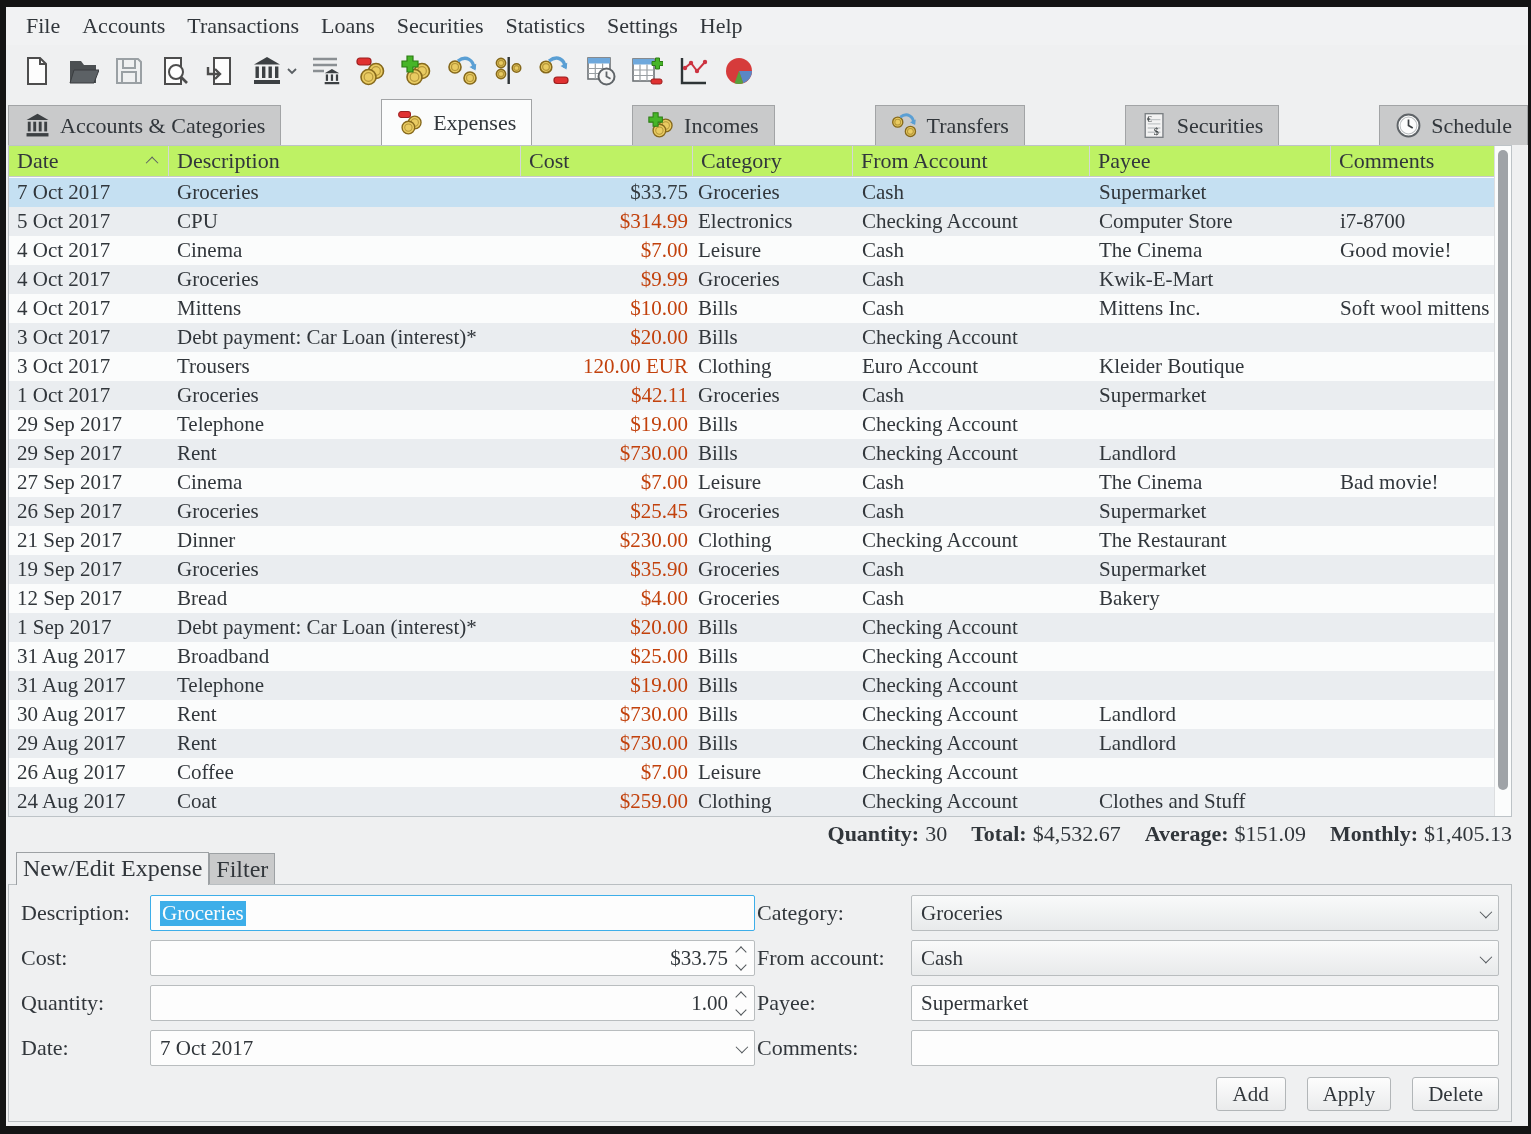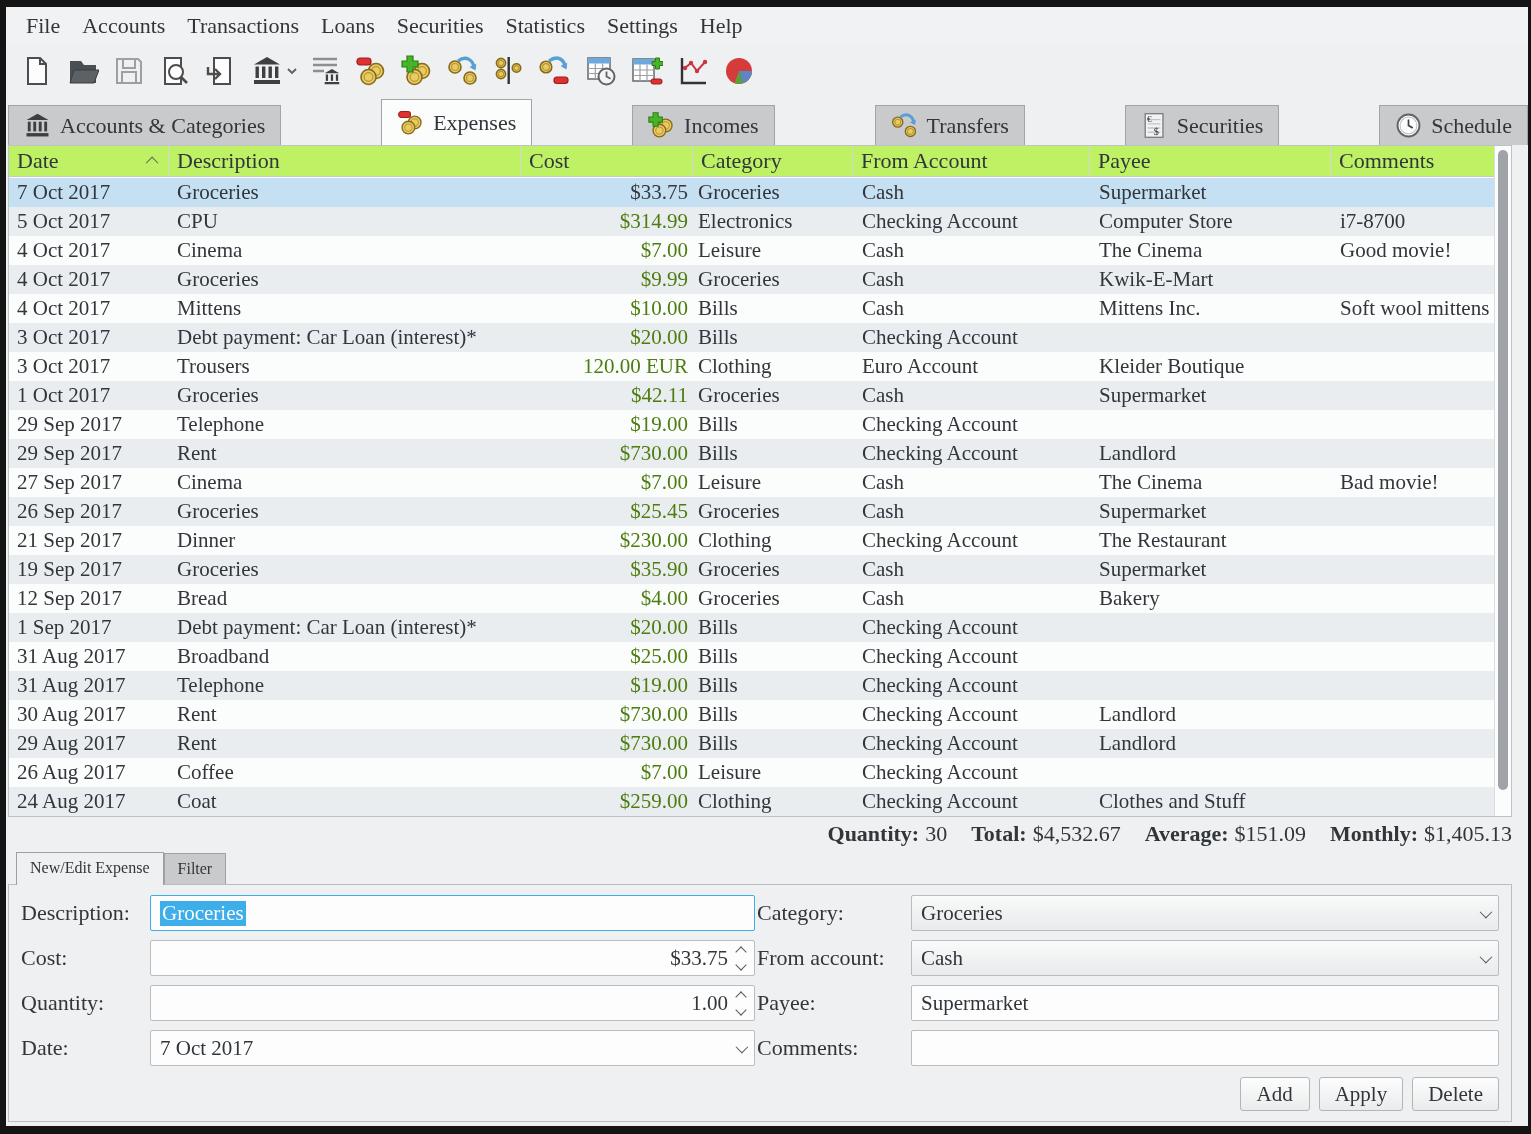--- a/index.html
+++ b/index.html
@@ -31,49 +31,49 @@
   .thead { height:31px; background:#bef264; border-bottom:1px solid #c6c9cb; }
   .hcell { font-size:22px; line-height:30px; padding-left:8px; border-right:1px solid #d4d6d7; display:flex; align-items:center; white-space:nowrap; overflow:hidden; }
   .hcell:last-child { border-right:none; }
   .sortind { margin-left:auto; margin-right:10px; width:9px; height:9px; border-left:1.6px solid #5a5f63; border-top:1.6px solid #5a5f63; transform:rotate(45deg) translateY(2px); }
   .tbody { position:absolute; top:32px; left:0; right:17px; bottom:0; }
   .trow { height:29px; line-height:29px; font-size:21px; }
   .trow:nth-child(even) { background:#eaedf0; }
   .trow.sel { background:#c5e0f2; }
   .trow div { white-space:nowrap; overflow:hidden; }
   .c0,.c1 { padding-left:8px; }
-  .c2 { text-align:right; padding-right:5px; color:#4d7c0f; }
+  .c2 { text-align:right; padding-right:5px; color:#c2410c; }
   .trow.sel .c2 { color:#343a3f; }
   .c3 { padding-left:5px; }
   .c4,.c5,.c6 { padding-left:9px; }
   .vscroll { position:absolute; top:0; right:0; bottom:0; width:17px; background:#fbfcfc; border-left:1px solid #dcdee0; }
   .vthumb { position:absolute; top:4px; left:3px; width:10px; height:640px; border-radius:5px; background:#9fa3a7; }
 
   
   .stats { height:34px; display:flex; justify-content:flex-end; align-items:center; gap:24px; padding-right:16px; font-size:22px; }
   .stats b { font-weight:bold; }
   .stats span.val { margin-left:6px; }
 
   
   .ptabs { height:33px; display:flex; align-items:flex-end; padding-left:10px; position:relative; z-index:2; }
-  .ptab { font-size:16px; padding:0 13px; height:31px; line-height:30px; background:#c9cacb; border:1px solid #9da1a4; border-bottom:none; }
+  .ptab { font-size:24px; padding:0 6px; height:31px; line-height:30px; background:#c9cacb; border:1px solid #9da1a4; border-bottom:none; }
   .ptab.active { background:#eff0f1; height:33px; margin-bottom:-1px; }
   .panel { margin:0 16px 0 2px; height:238px; border:1px solid #b9bec1; position:relative; background:#eff0f1; }
   .form { display:grid; grid-template-columns:127px 605px 152px auto; column-gap:2px; row-gap:9px; padding:10px 12px 0 12px; }
   .flabel { font-size:22px; line-height:36px; white-space:nowrap; }
   .tfield { height:36px; background:#fdfdfd; border:1px solid #b9bdbf; border-radius:2px; display:flex; align-items:center; padding:0 9px; font-size:21px; white-space:nowrap; }
   .tfield.focus { border-color:#3daee9; }
   .selval { background:#3daee9; color:#fcfcfc; padding:0 2px; }
   .num { justify-content:flex-end; }
   .combo { background:linear-gradient(#f9fafa,#e8eaeb); }
   .spin { display:flex; flex-direction:column; margin-left:9px; gap:5px; }
   .chvU { width:8px; height:8px; border-left:1.8px solid #53585c; border-top:1.8px solid #53585c; transform:rotate(45deg); }
   .chvD { width:8px; height:8px; border-right:1.8px solid #53585c; border-bottom:1.8px solid #53585c; transform:rotate(45deg); }
   .cchev { margin-left:auto; width:9px; height:9px; border-right:1.8px solid #53585c; border-bottom:1.8px solid #53585c; transform:rotate(45deg) translateY(-2px); }
-  .btnrow { position:absolute; right:12px; bottom:10px; display:flex; gap:9px; }
+  .btnrow { position:absolute; right:12px; bottom:10px; display:flex; gap:21px; }
   .btn { min-width:70px; padding:0 15px; height:34px; line-height:32px; text-align:center; font-size:21px; background:linear-gradient(#fdfdfd,#eaebec); border:1px solid #b2b6b8; border-radius:3px; }
 </style>
 </head>
 <body>
 
 <div class="window">
 
   <div class="menubar" id="menubar">
       <div class="mitem">File</div>
       <div class="mitem">Accounts</div>

